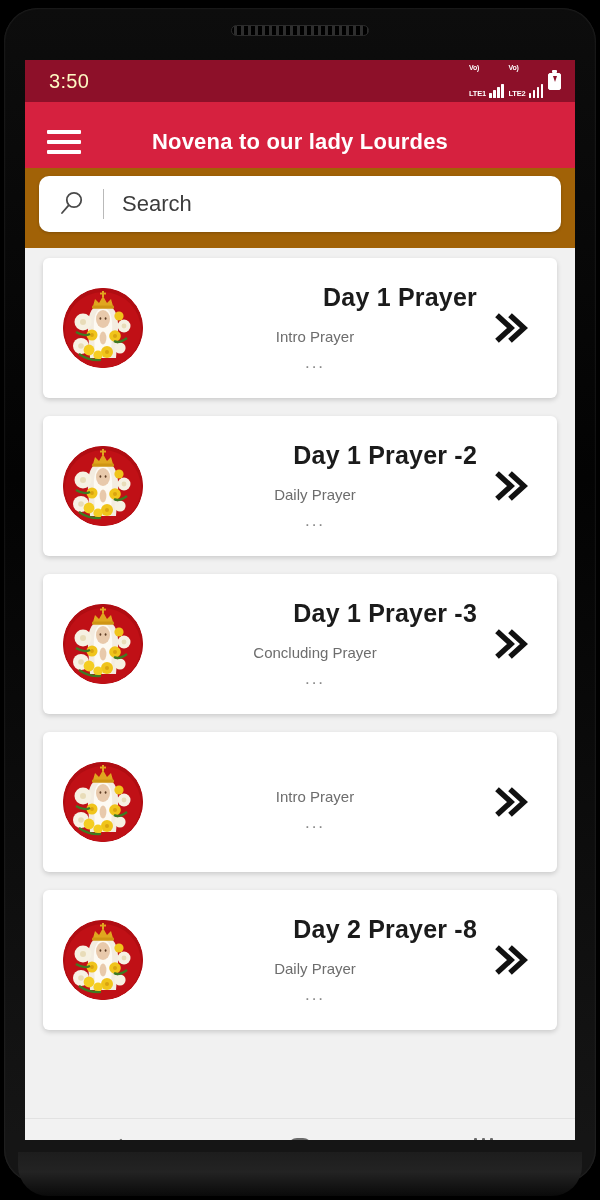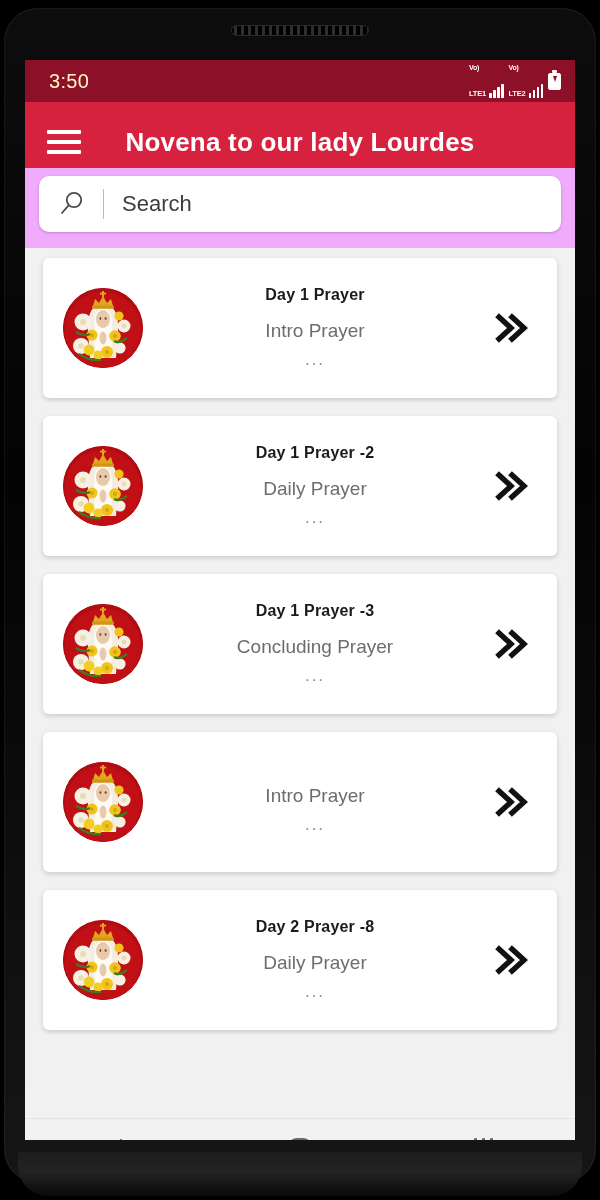--- a/index.html
+++ b/index.html
@@ -142,30 +142,30 @@
   #menu-icon span {
     display: block;
     height: 4px;
     background: #ffffff;
     border-radius: 1px;
   }
   #app-title {
     flex: 1;
     text-align: center;
     color: #ffffff;
-    font-size: 26px;
+    font-size: 22px;
     font-weight: bold;
     letter-spacing: 0.2px;
     margin-right: 34px;
   }
 
   
   #search-wrap {
     padding: 8px 14px 16px 14px;
-    background: #f0abfc;
+    background: #a16207;
   }
   #search-bar {
     display: flex;
     align-items: center;
     background: #ffffff;
     height: 56px;
     border-radius: 10px;
     padding: 0 18px;
     box-shadow: 0 1px 3px rgba(0,0,0,0.22);
   }
@@ -216,27 +216,28 @@
     overflow: hidden;
     background: #b40d16;
     position: relative;
   }
   .card-text {
     flex: 1;
     text-align: center;
     padding: 0 10px;
   }
   .card-title {
-    font-size: 16px;
+    font-size: 25px;
     font-weight: bold;
     color: #1b1b1b;
     letter-spacing: 0.2px;
+    text-align: right;
   }
   .card-subtitle {
-    font-size: 19px;
+    font-size: 15px;
     color: #6d6d6d;
     margin-top: 16px;
   }
   .card-ellipsis {
     font-size: 17px;
     color: #8a8a8a;
     margin-top: 8px;
     letter-spacing: 2px;
   }
   .card-chevron {

